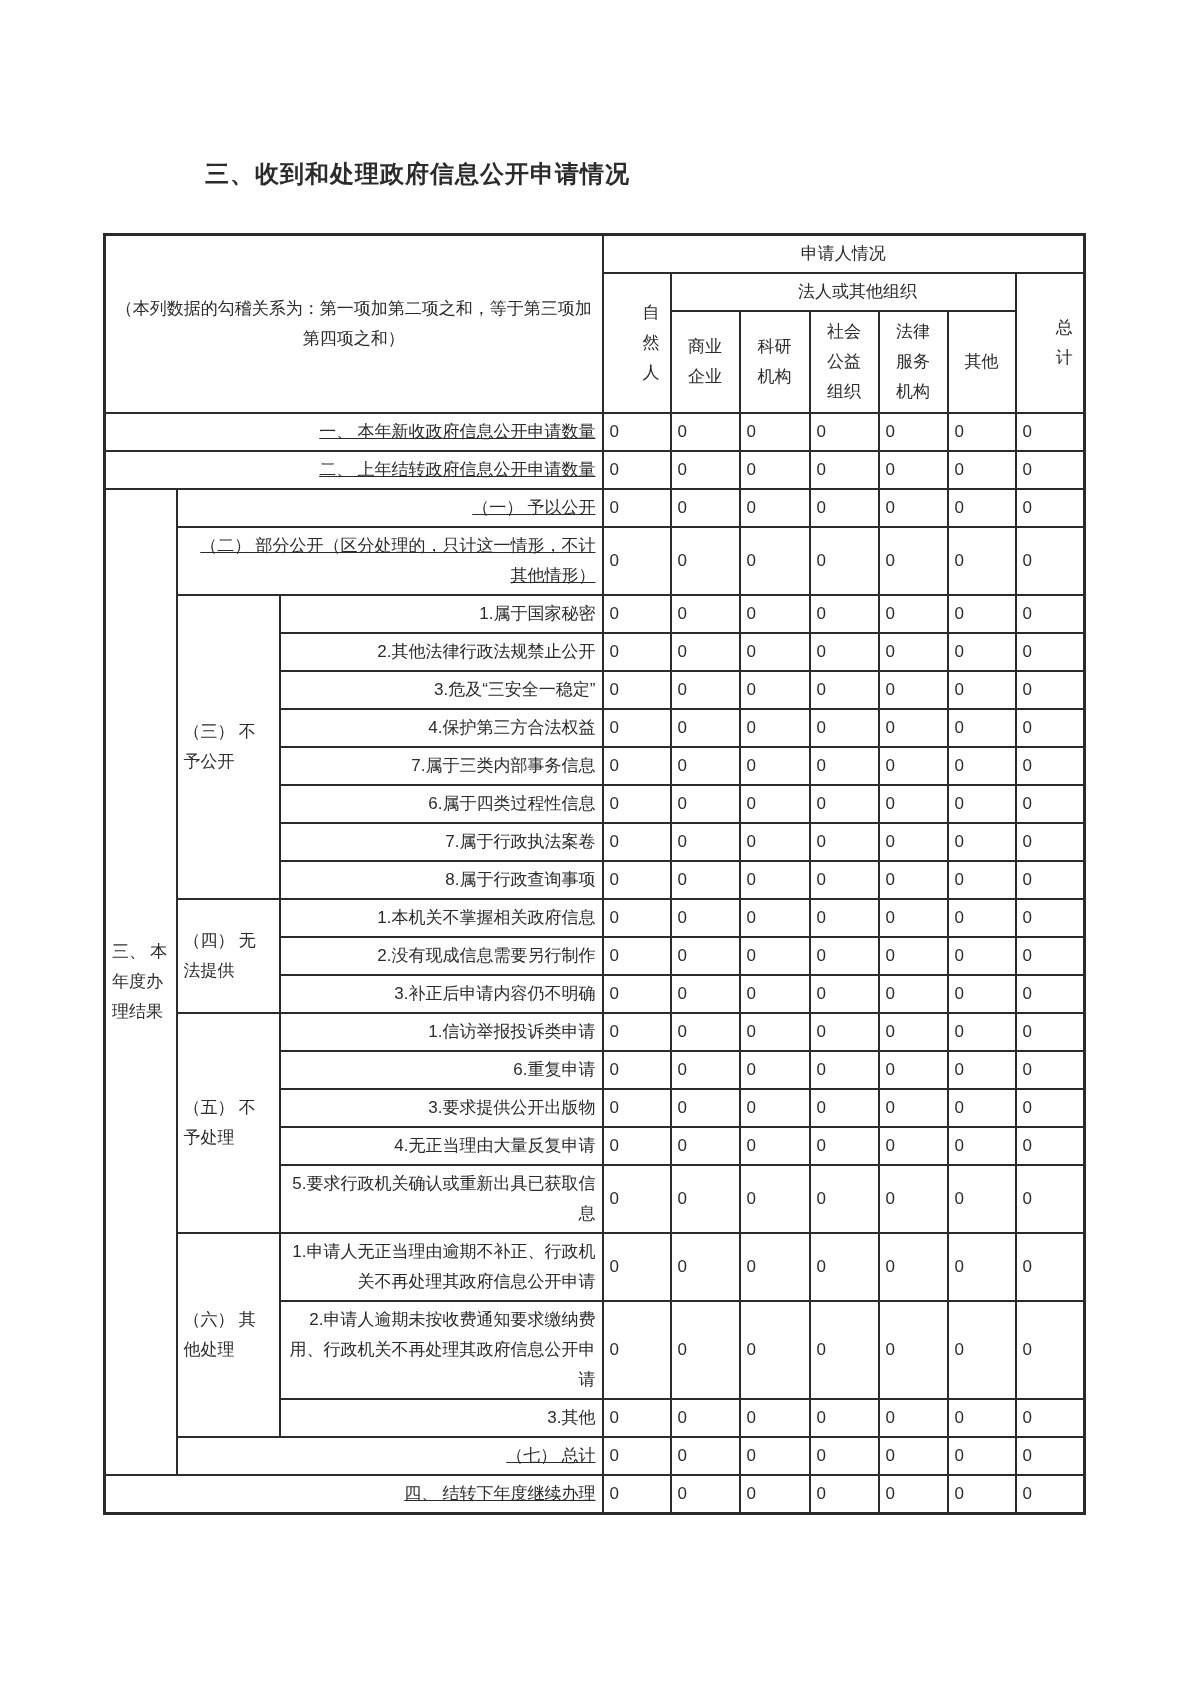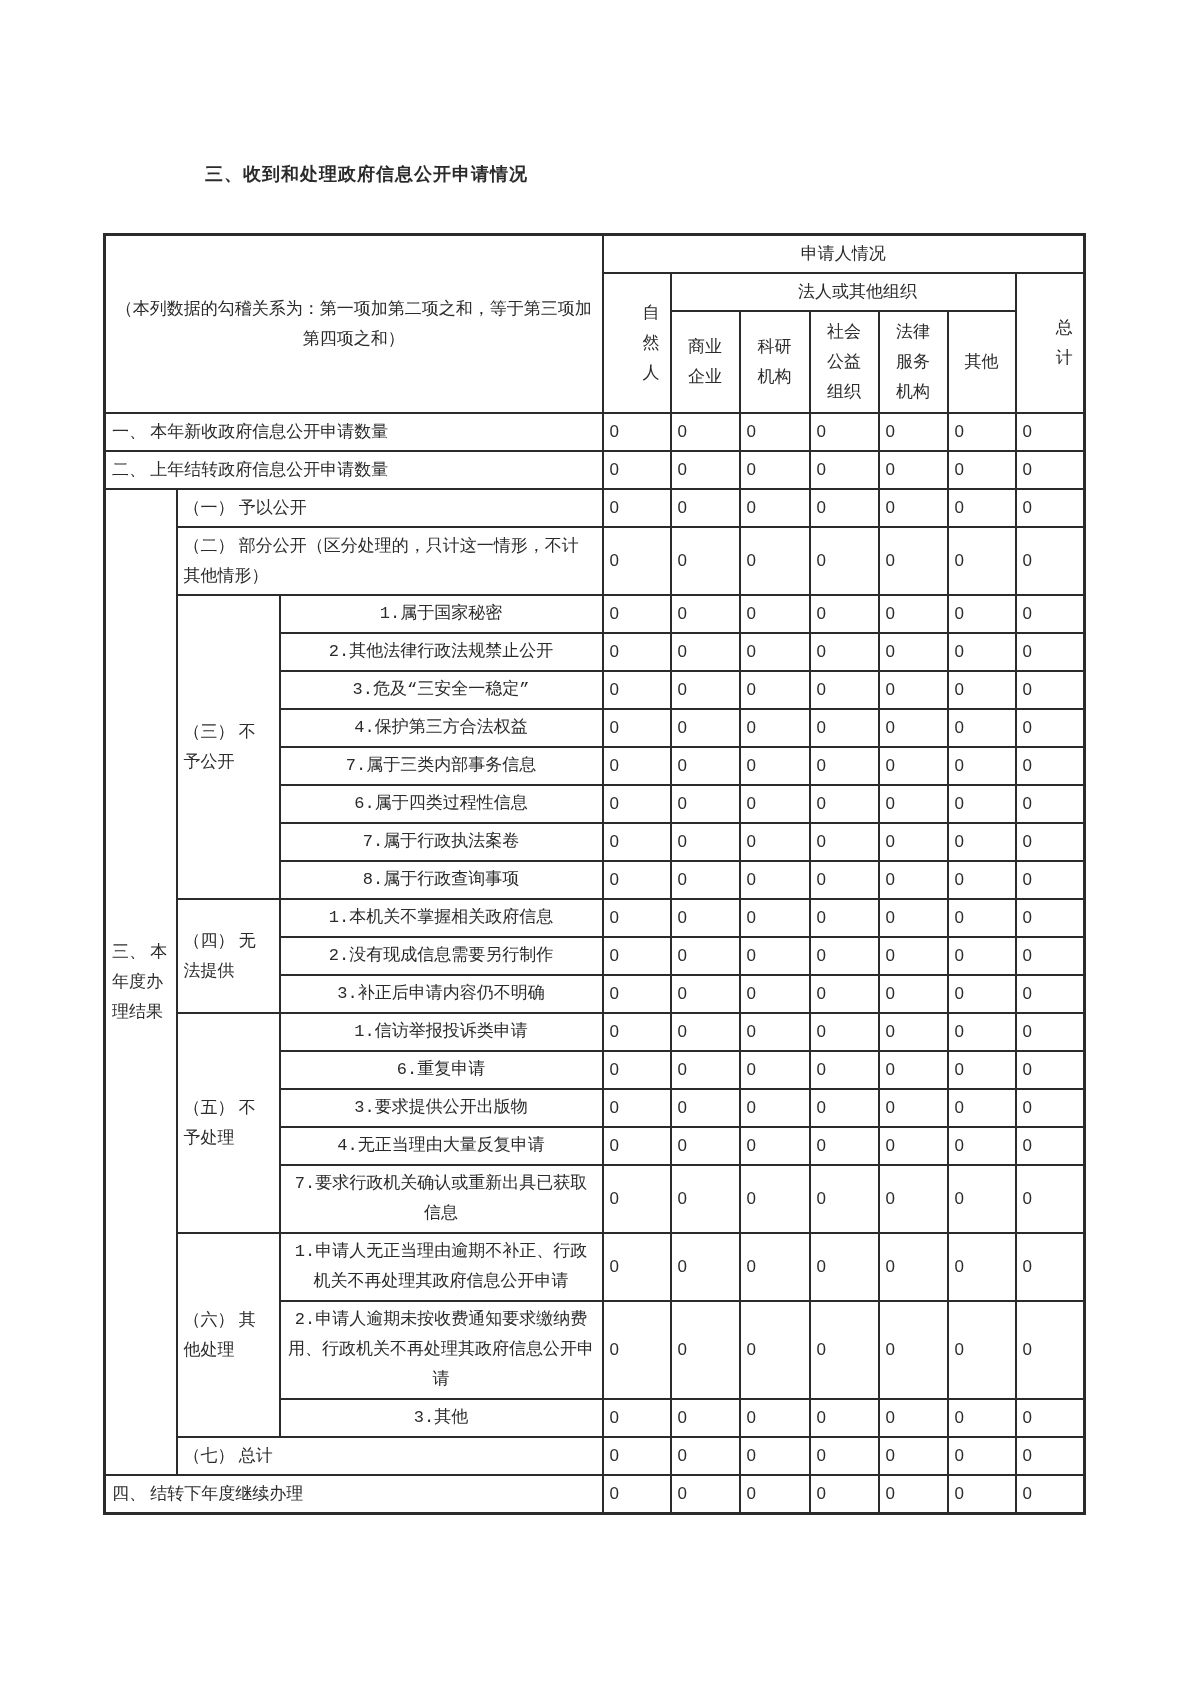--- a/index.html
+++ b/index.html
@@ -7,21 +7,21 @@
     background: #ffffff;
   }
   body {
     width: 1190px; height: 1683px;
     font-family: "Liberation Serif", "DejaVu Serif", serif;
     color: #2b2b2b;
     position: relative;
   }
   .title {
     margin: 163px 0 0 205px;
-    font-size: 18px;
+    font-size: 24px;
     font-weight: bold;
     letter-spacing: 1px;
     line-height: 22px;
   }
   table.report {
     border-collapse: collapse;
     table-layout: fixed;
     width: 980px;
     margin: 48px 0 0 103px;
     border: 3px solid #2b2b2b;
@@ -39,31 +39,32 @@
     text-align: center;
     white-space: pre-line;
     padding: 3px 2px;
   }
   td.note {
     line-height: 38px;
     padding: 4px 10px 4px 13px;
     text-align: center;
   }
   td.lbl {
-    text-align: left;
+    text-align: right;
     padding-left: 9px;
+    text-decoration: underline;
   }
   td.grp {
     white-space: pre-line;
     text-align: left;
     padding-left: 10px;
   }
   td.sub {
-    font-family: Liberation Mono, monospace;
-    text-align: center;
+    font-family: Liberation Sans, sans-serif;
+    text-align: right;
     padding-left: 7px;
   }
   td.val {
     font-family: "Liberation Sans", "DejaVu Sans", sans-serif;
     text-align: left;
     padding-left: 6px;
   }
   td.vt { vertical-align: top; }
   tr.hr1 td { height: 30px; }
   tr.hr2 td { height: 26px; padding-left: 35px; }
@@ -313,21 +314,21 @@
     <td class="sub">4.无正当理由大量反复申请</td>
     <td class="val">0</td>
     <td class="val">0</td>
     <td class="val">0</td>
     <td class="val">0</td>
     <td class="val">0</td>
     <td class="val">0</td>
     <td class="val">0</td>
   </tr>
   <tr class="r">
-    <td class="sub vt">7.要求行政机关确认或重新出具已获取信息</td>
+    <td class="sub vt">5.要求行政机关确认或重新出具已获取信息</td>
     <td class="val vt">0</td>
     <td class="val vt">0</td>
     <td class="val vt">0</td>
     <td class="val vt">0</td>
     <td class="val vt">0</td>
     <td class="val vt">0</td>
     <td class="val vt">0</td>
   </tr>
 
   <tr class="r">

